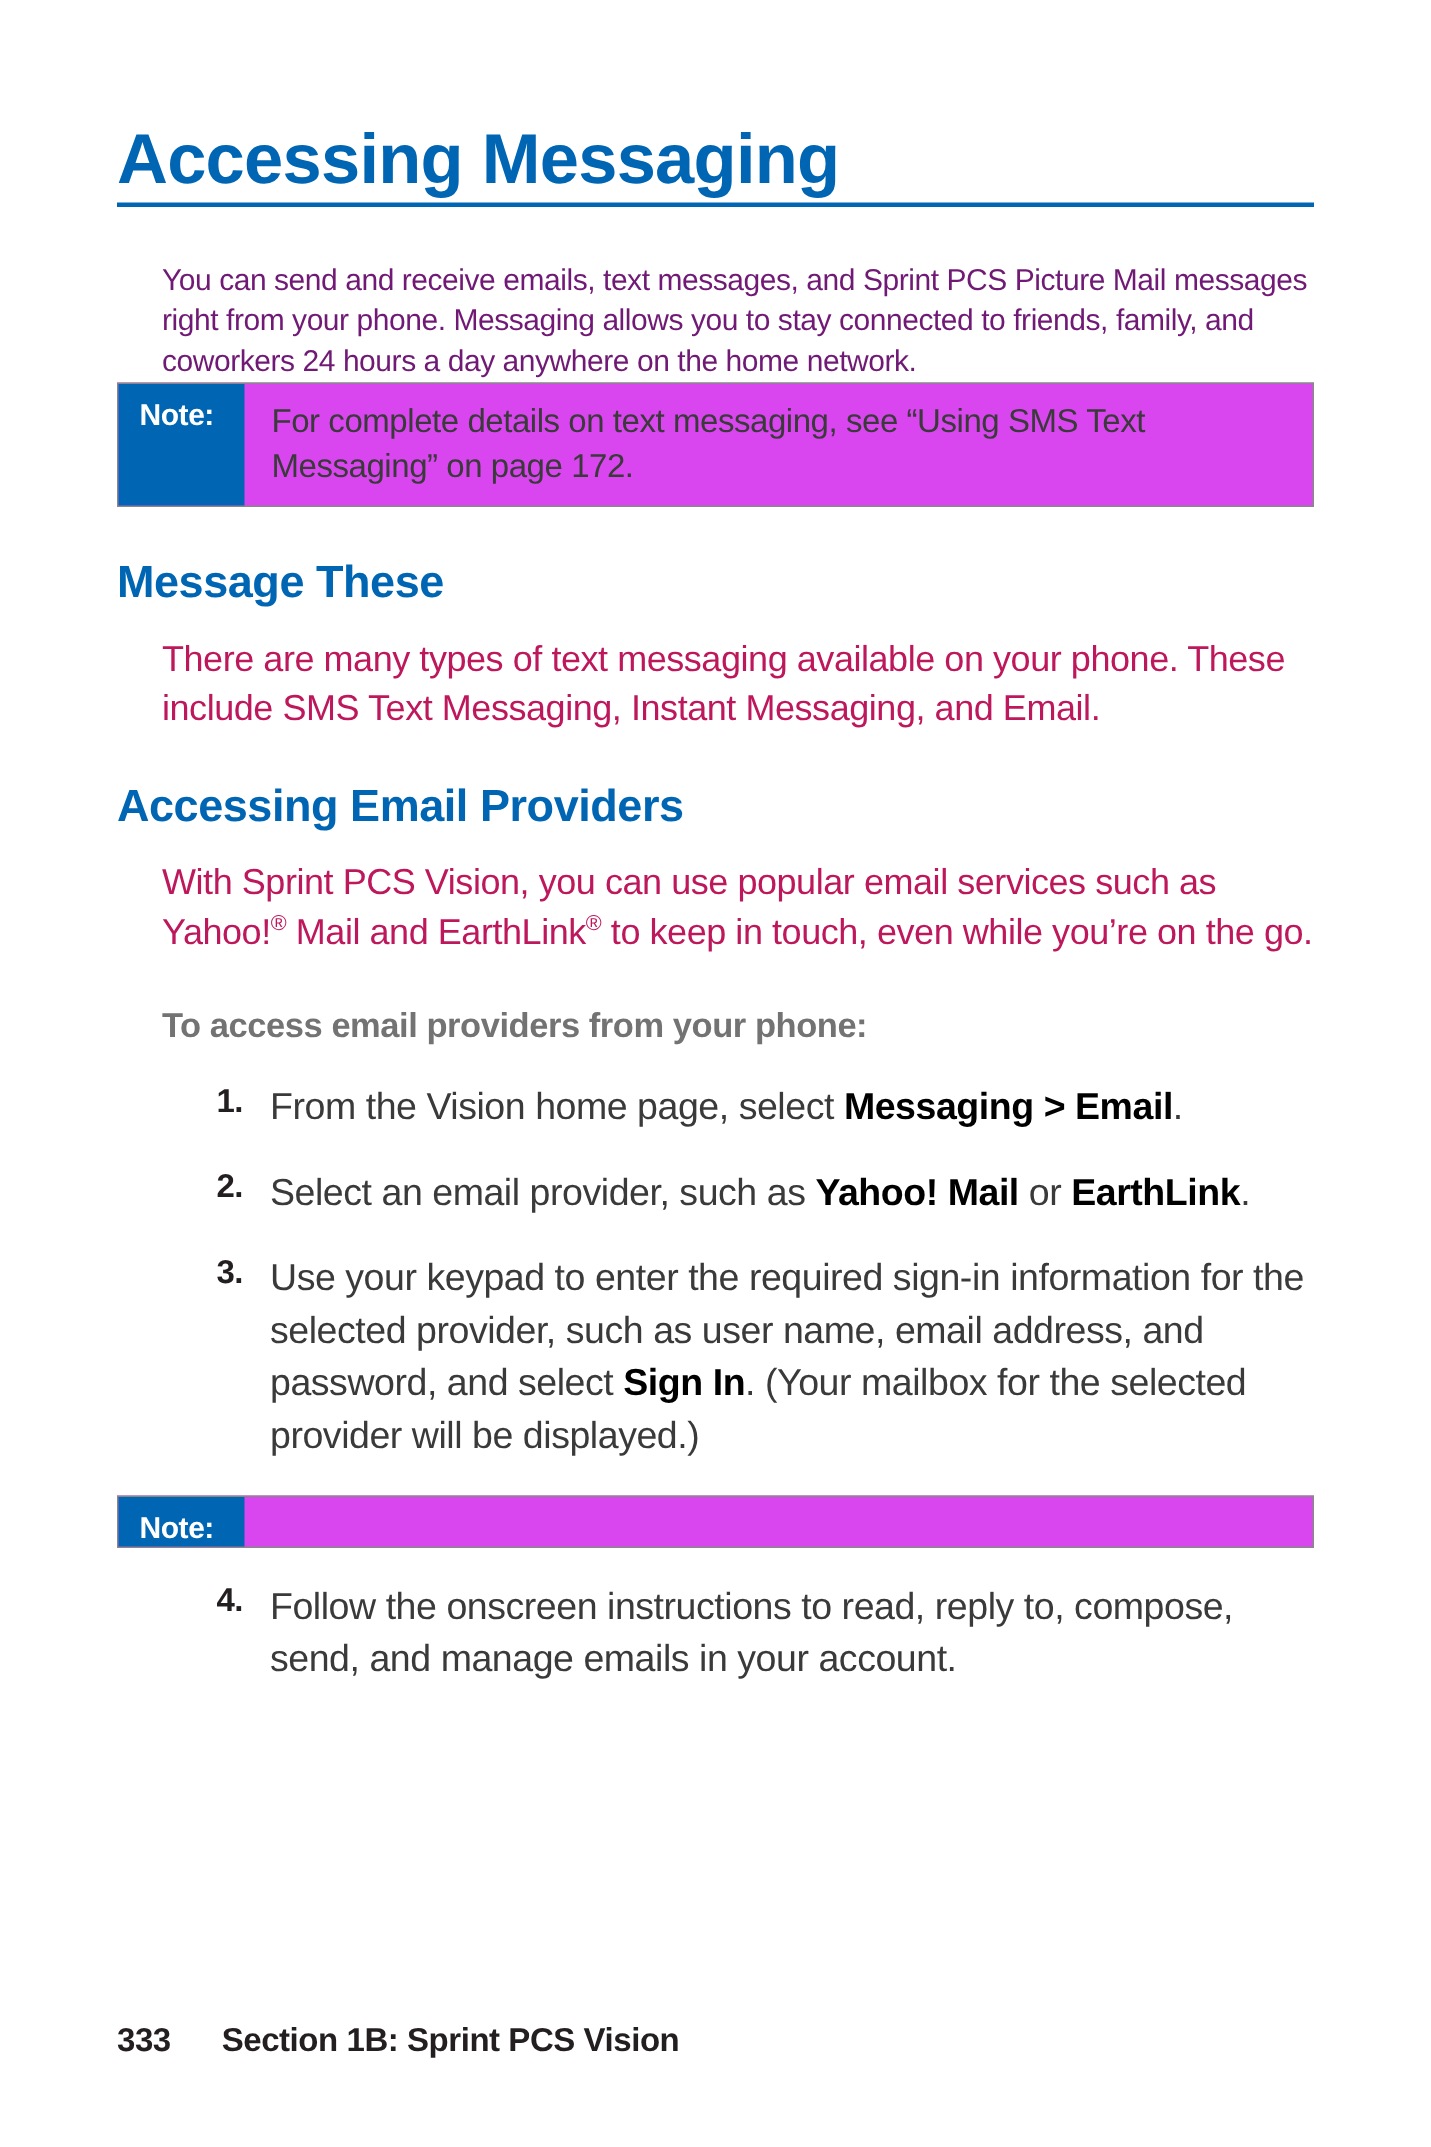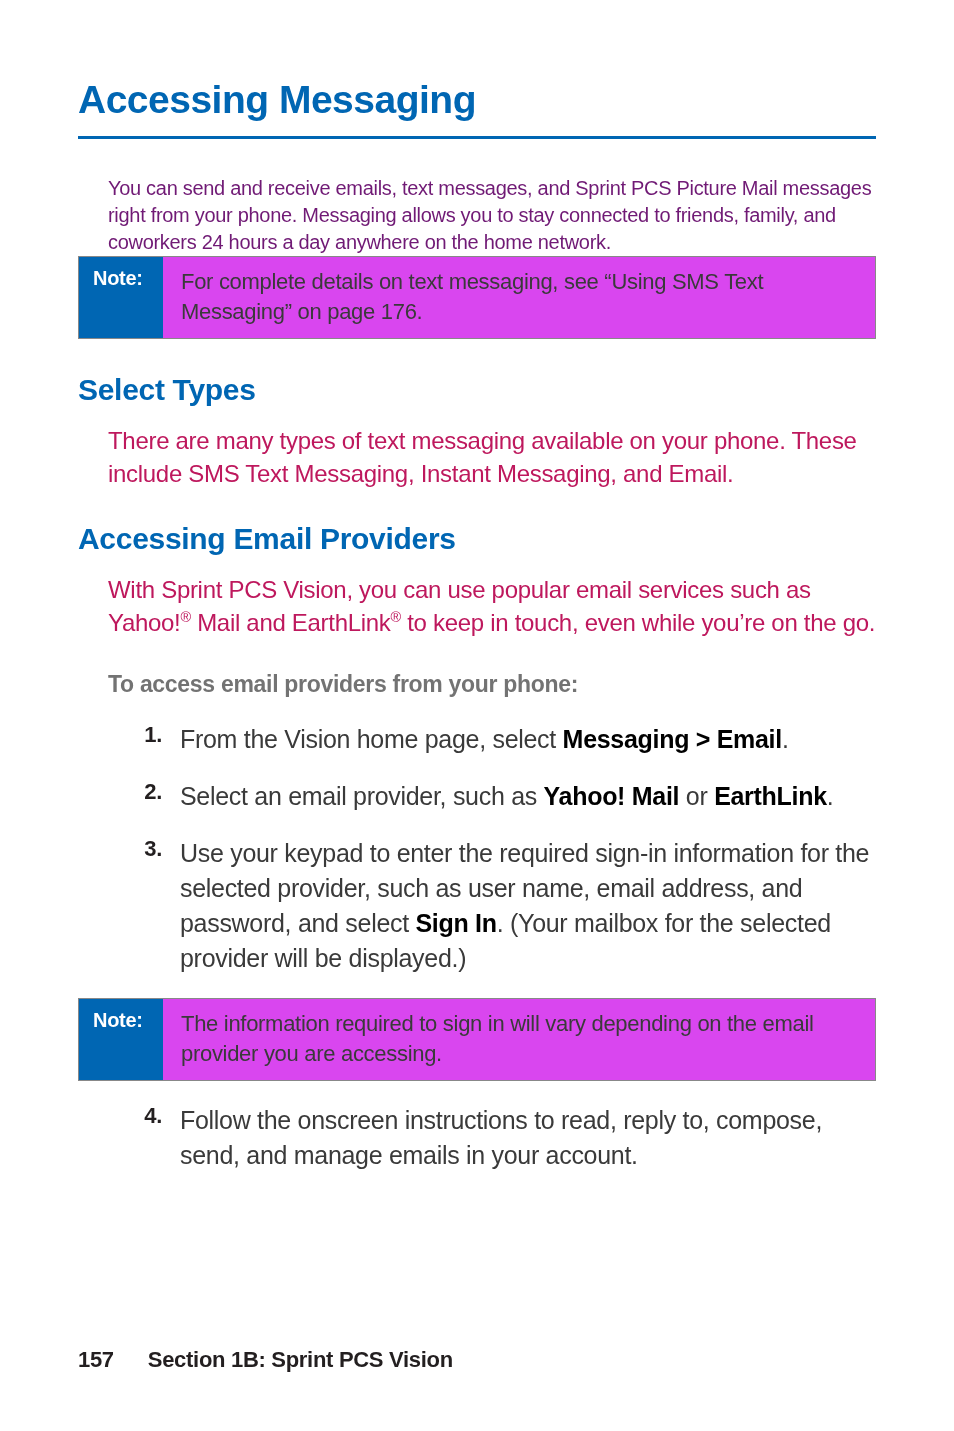--- a/index.html
+++ b/index.html
@@ -12,24 +12,24 @@
       height: 1431px;
       background: #ffffff;
       font-family: "Helvetica Neue", Arial, sans-serif;
       color: #231f20;
       font-stretch: condensed;
       padding: 78px 78px 0 78px;
       position: relative;
     }
     .page-title {
       color: #0066b3;
-      font-size: 39px;
+      font-size: 47px;
       font-weight: bold;
       letter-spacing: -0.5px;
-      padding-bottom: 14px;
+      padding-bottom: 2px;
       border-bottom: 3px solid #0066b3;
       margin-bottom: 36px;
     }
     .intro-para {
       font-size: 20px;
       line-height: 1.35;
       letter-spacing: -0.3px;
       margin-left: 30px;
       color: #701a75;
     }
@@ -120,24 +120,24 @@
   </style>
 </head>
 <body>
 
 <h1 class="page-title">Accessing Messaging</h1>
 
 <p class="intro-para">You can send and receive emails, text messages, and Sprint PCS Picture Mail messages right from your phone. Messaging allows you to stay connected to friends, family, and coworkers 24 hours a day anywhere on the home network.</p>
 
 <div class="note-box">
   <div class="note-label">Note:</div>
-  <div class="note-text">For complete details on text messaging, see “Using SMS Text Messaging” on page 176.</div>
+  <div class="note-text">For complete details on text messaging, see “Using SMS Text Messaging” on page 172.</div>
 </div>
 
-<h2 class="section-heading">Select Types</h2>
+<h2 class="section-heading">Message These</h2>
 <p class="body-para">There are many types of text messaging available on your phone. These include SMS Text Messaging, Instant Messaging, and Email.</p>
 
 <h2 class="section-heading">Accessing Email Providers</h2>
 <p class="body-para">
   <span>With Sprint PCS Vision, you can use popular email services such as Yahoo!</span><sup>®</sup><span> Mail and EarthLink</span><sup>®</sup><span> to keep in touch, even while you’re on the go.</span>
 </p>
 
 <p class="bold-lead">To access email providers from your phone:</p>
 
 <div class="ol-item">
@@ -156,23 +156,22 @@
 
 <div class="ol-item">
   <div class="ol-num">3.</div>
   <div class="ol-body">
     <span>Use your keypad to enter the required sign-in information for the selected provider, such as user name, email address, and password, and select </span><b>Sign In</b><span>. (Your mailbox for the selected provider will be displayed.)</span>
   </div>
 </div>
 
 <div class="note-box" style="margin-bottom:22px;">
   <div class="note-label">Note:</div>
-  <div class="note-text">The information required to sign in will vary depending on the email provider you are accessing.</div>
 </div>
 
 <div class="ol-item">
   <div class="ol-num">4.</div>
   <div class="ol-body">Follow the onscreen instructions to read, reply to, compose, send, and manage emails in your account.</div>
 </div>
 
 <div class="footer">
-  <span class="pnum">157</span><span>Section 1B: Sprint PCS Vision</span>
+  <span class="pnum">333</span><span>Section 1B: Sprint PCS Vision</span>
 </div>
 
 </body></html>

